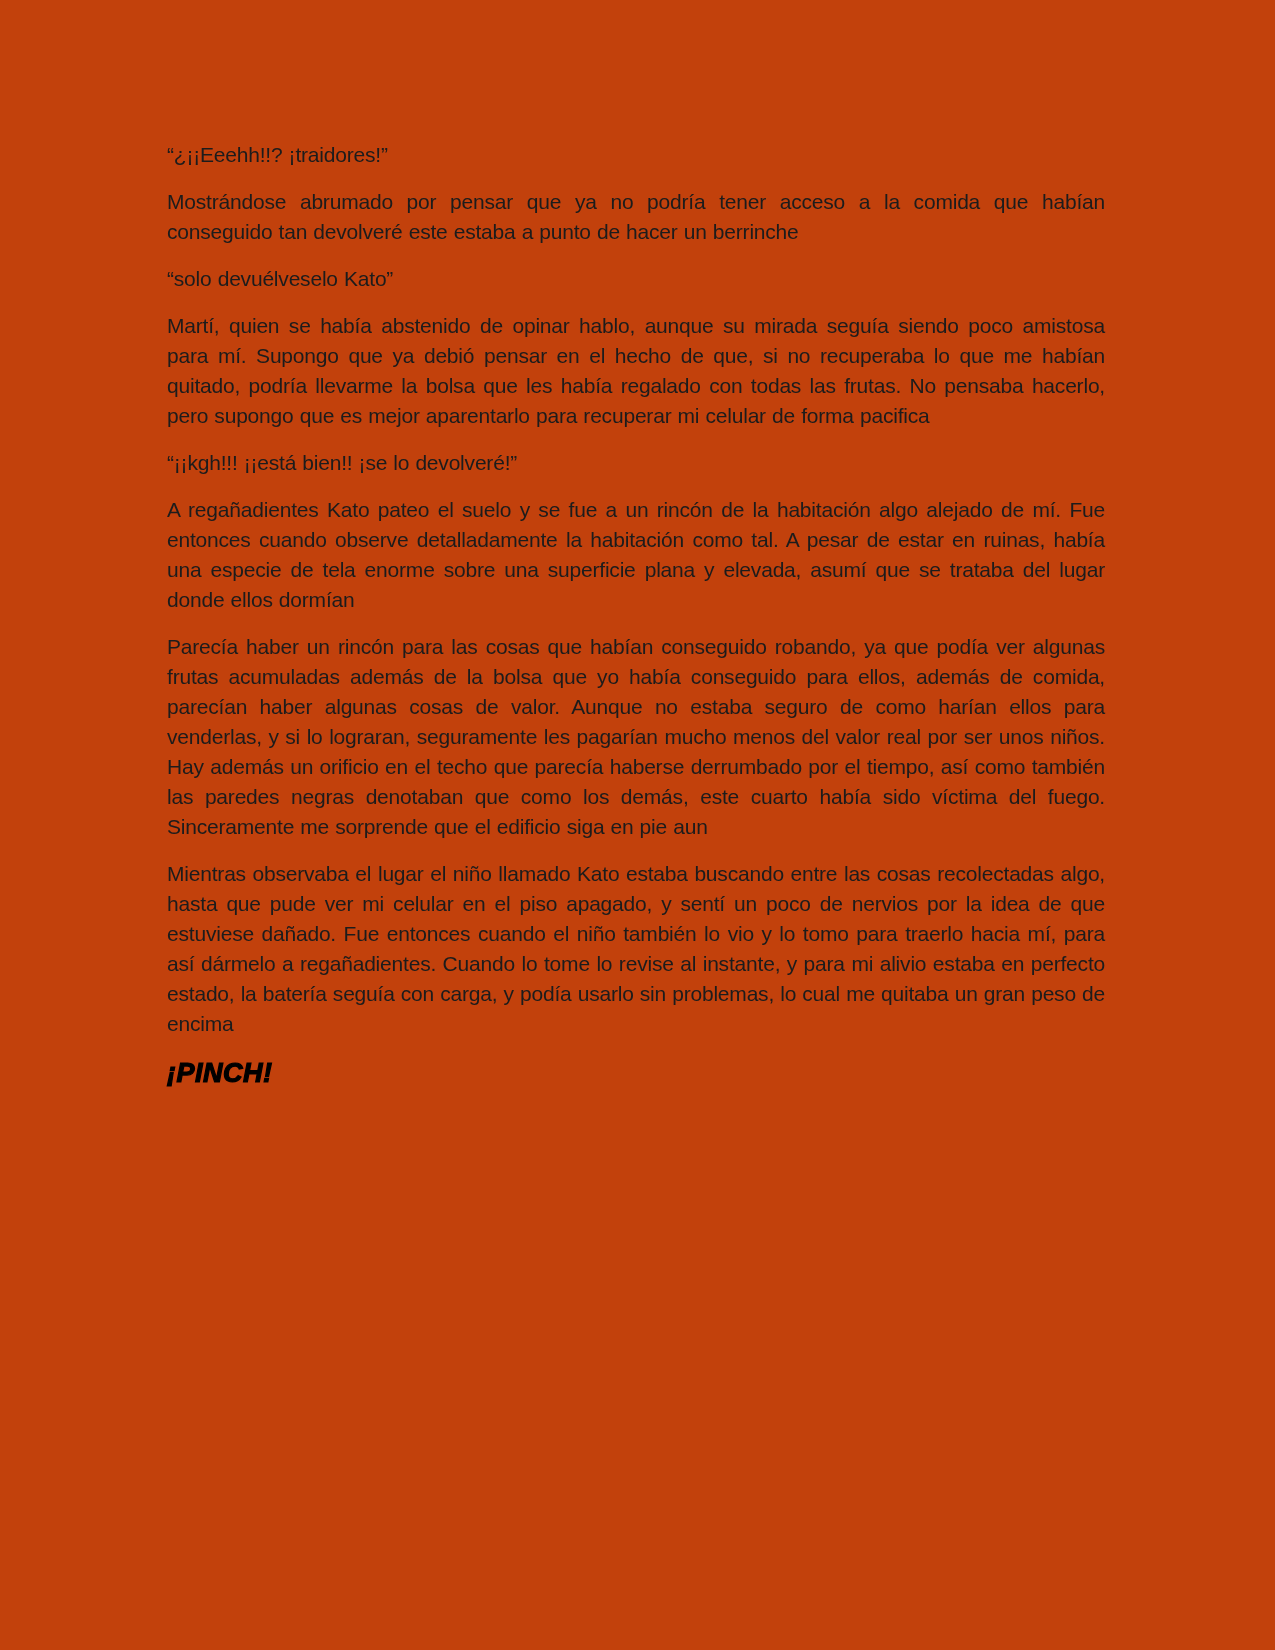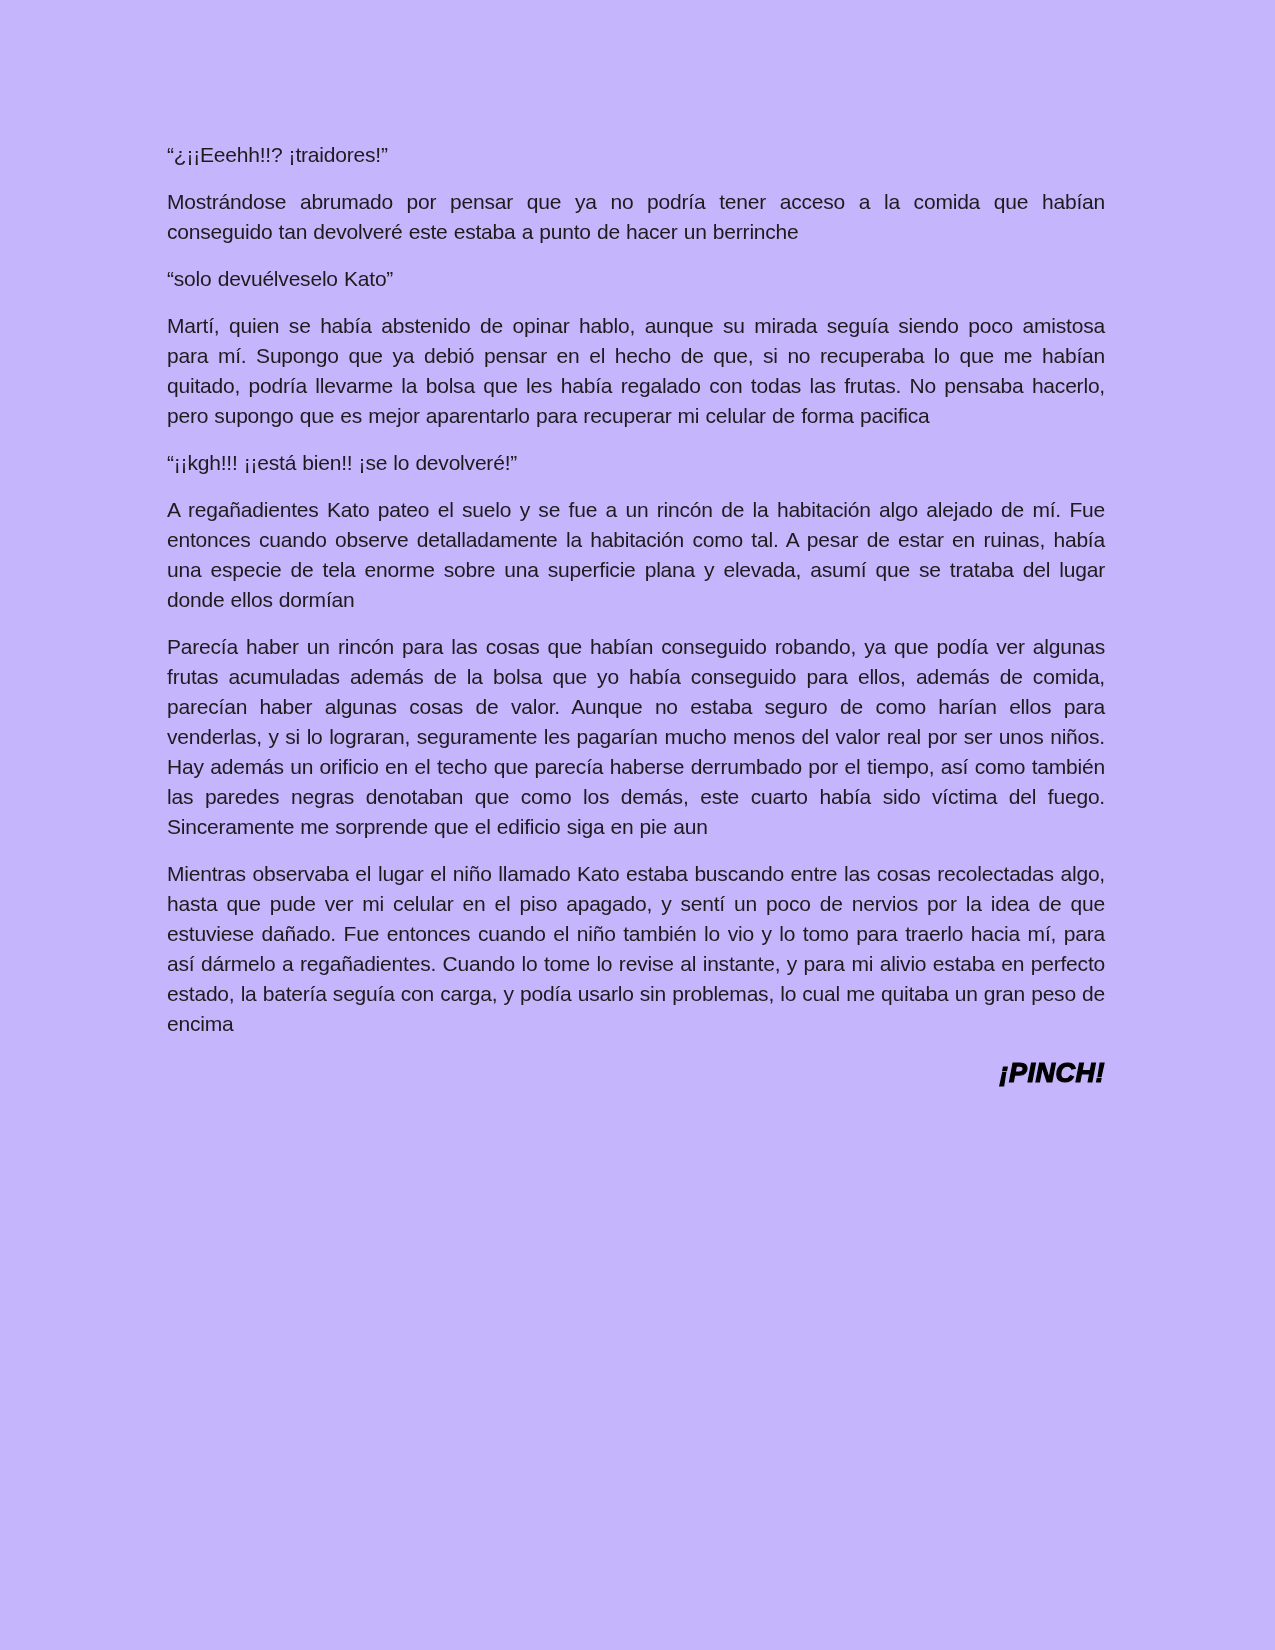--- a/index.html
+++ b/index.html
@@ -4,38 +4,38 @@
 <style>
   html, body {
     margin: 0;
     padding: 0;
     background: #ffffff;
   }
   .page {
     position: relative;
     width: 1275px;
     height: 1650px;
-    background: #c4b5fd;
+    background: #c2410c;
     box-sizing: border-box;
     padding: 140px 170px 0 167px;
     font-family: "Liberation Sans", sans-serif;
     color: #1c1c1c;
     overflow: hidden;
   }
   .para {
     margin: 0 0 17px 0;
     font-size: 21px;
     line-height: 30px;
     text-align: justify;
     text-justify: inter-word;
     letter-spacing: -0.2px;
     word-spacing: 0.5px;
   }
   .para.sfx {
-    text-align: right;
+    text-align: left;
     font-weight: bold;
     font-style: italic;
     font-size: 27px;
     line-height: 34px;
     letter-spacing: 0.5px;
     -webkit-text-stroke: 1.2px #000000;
     color: #000000;
     margin-top: 0;
     margin-bottom: 18px;
   }

